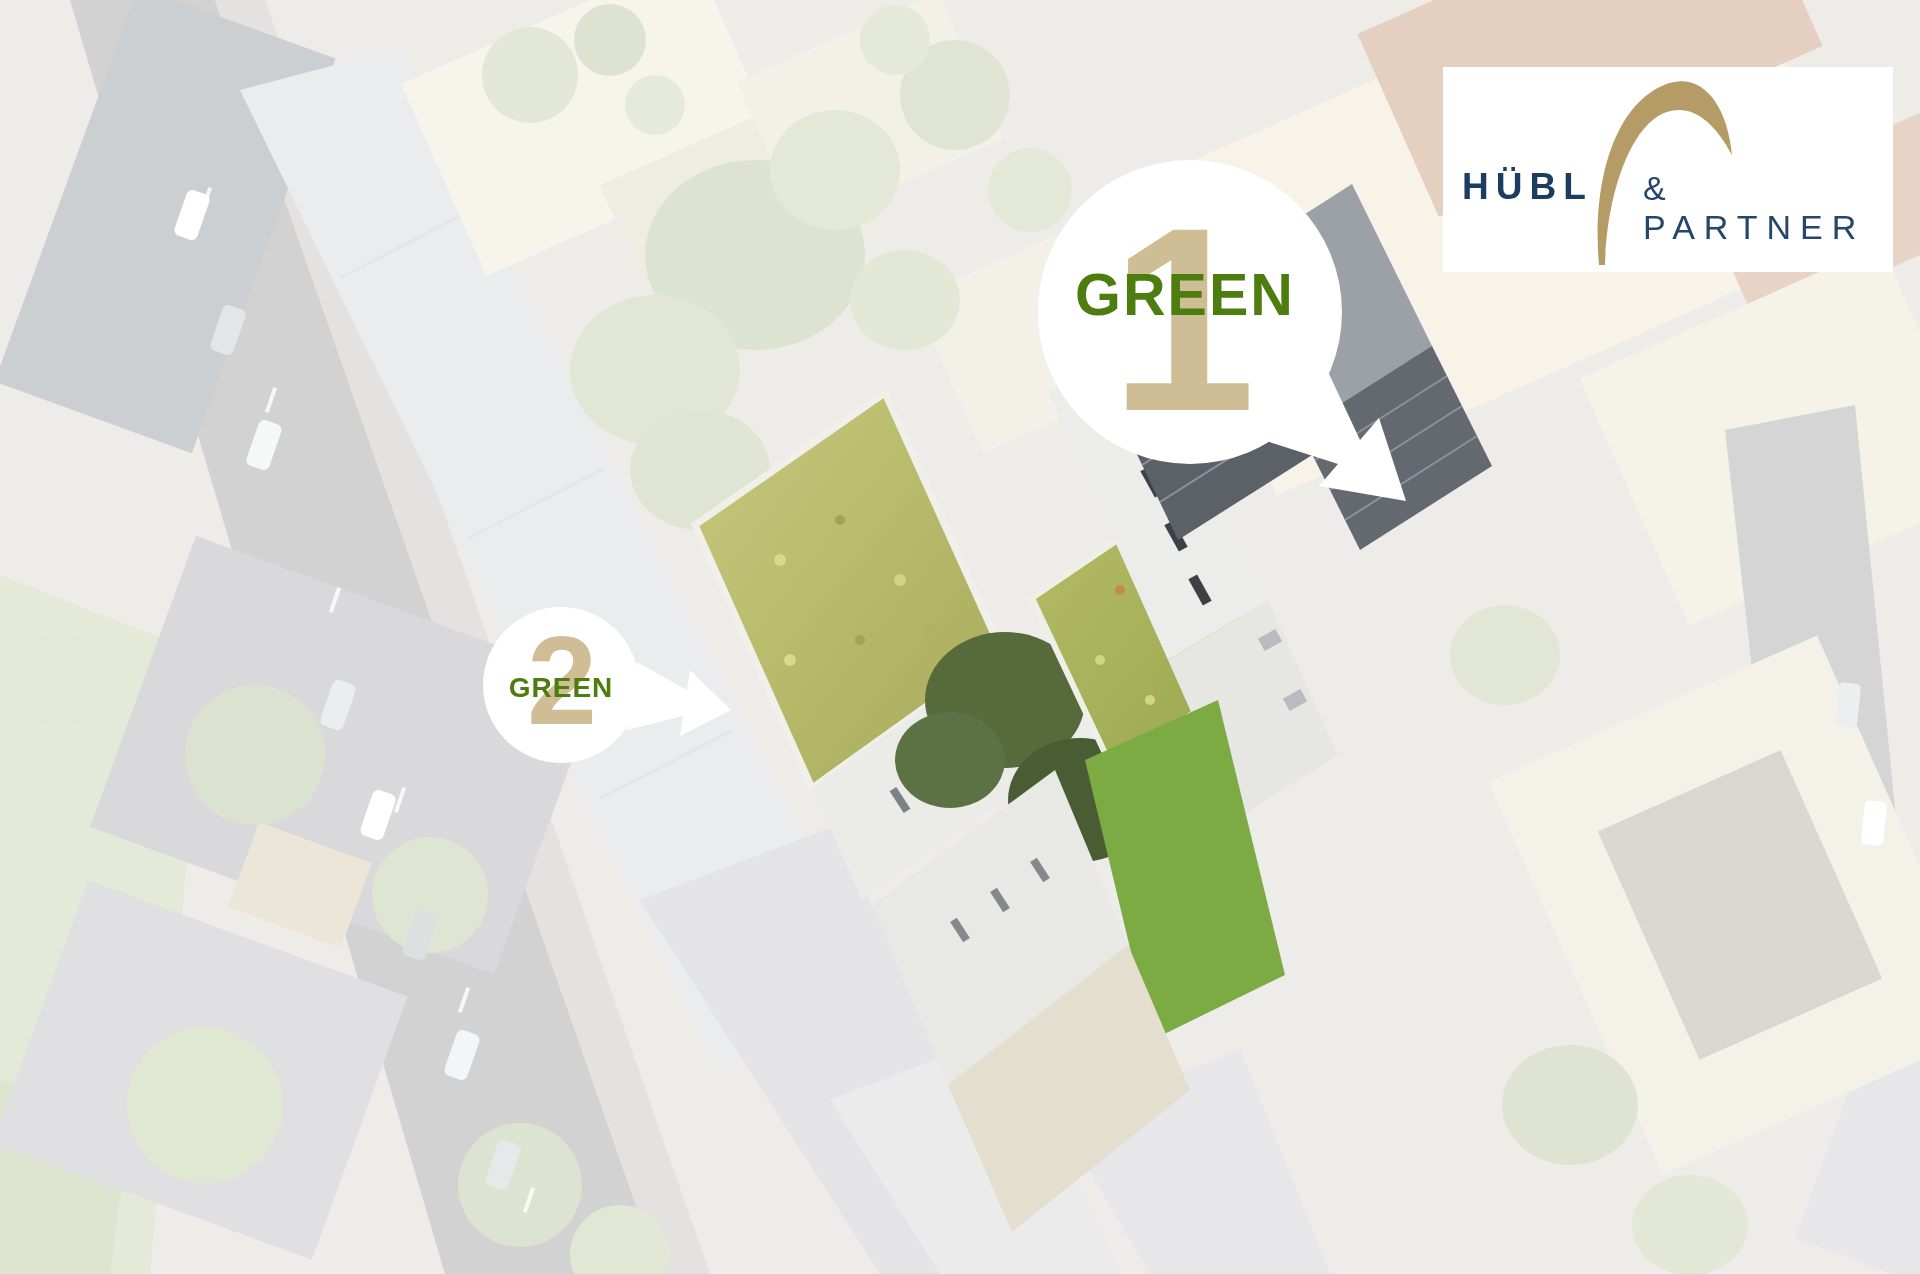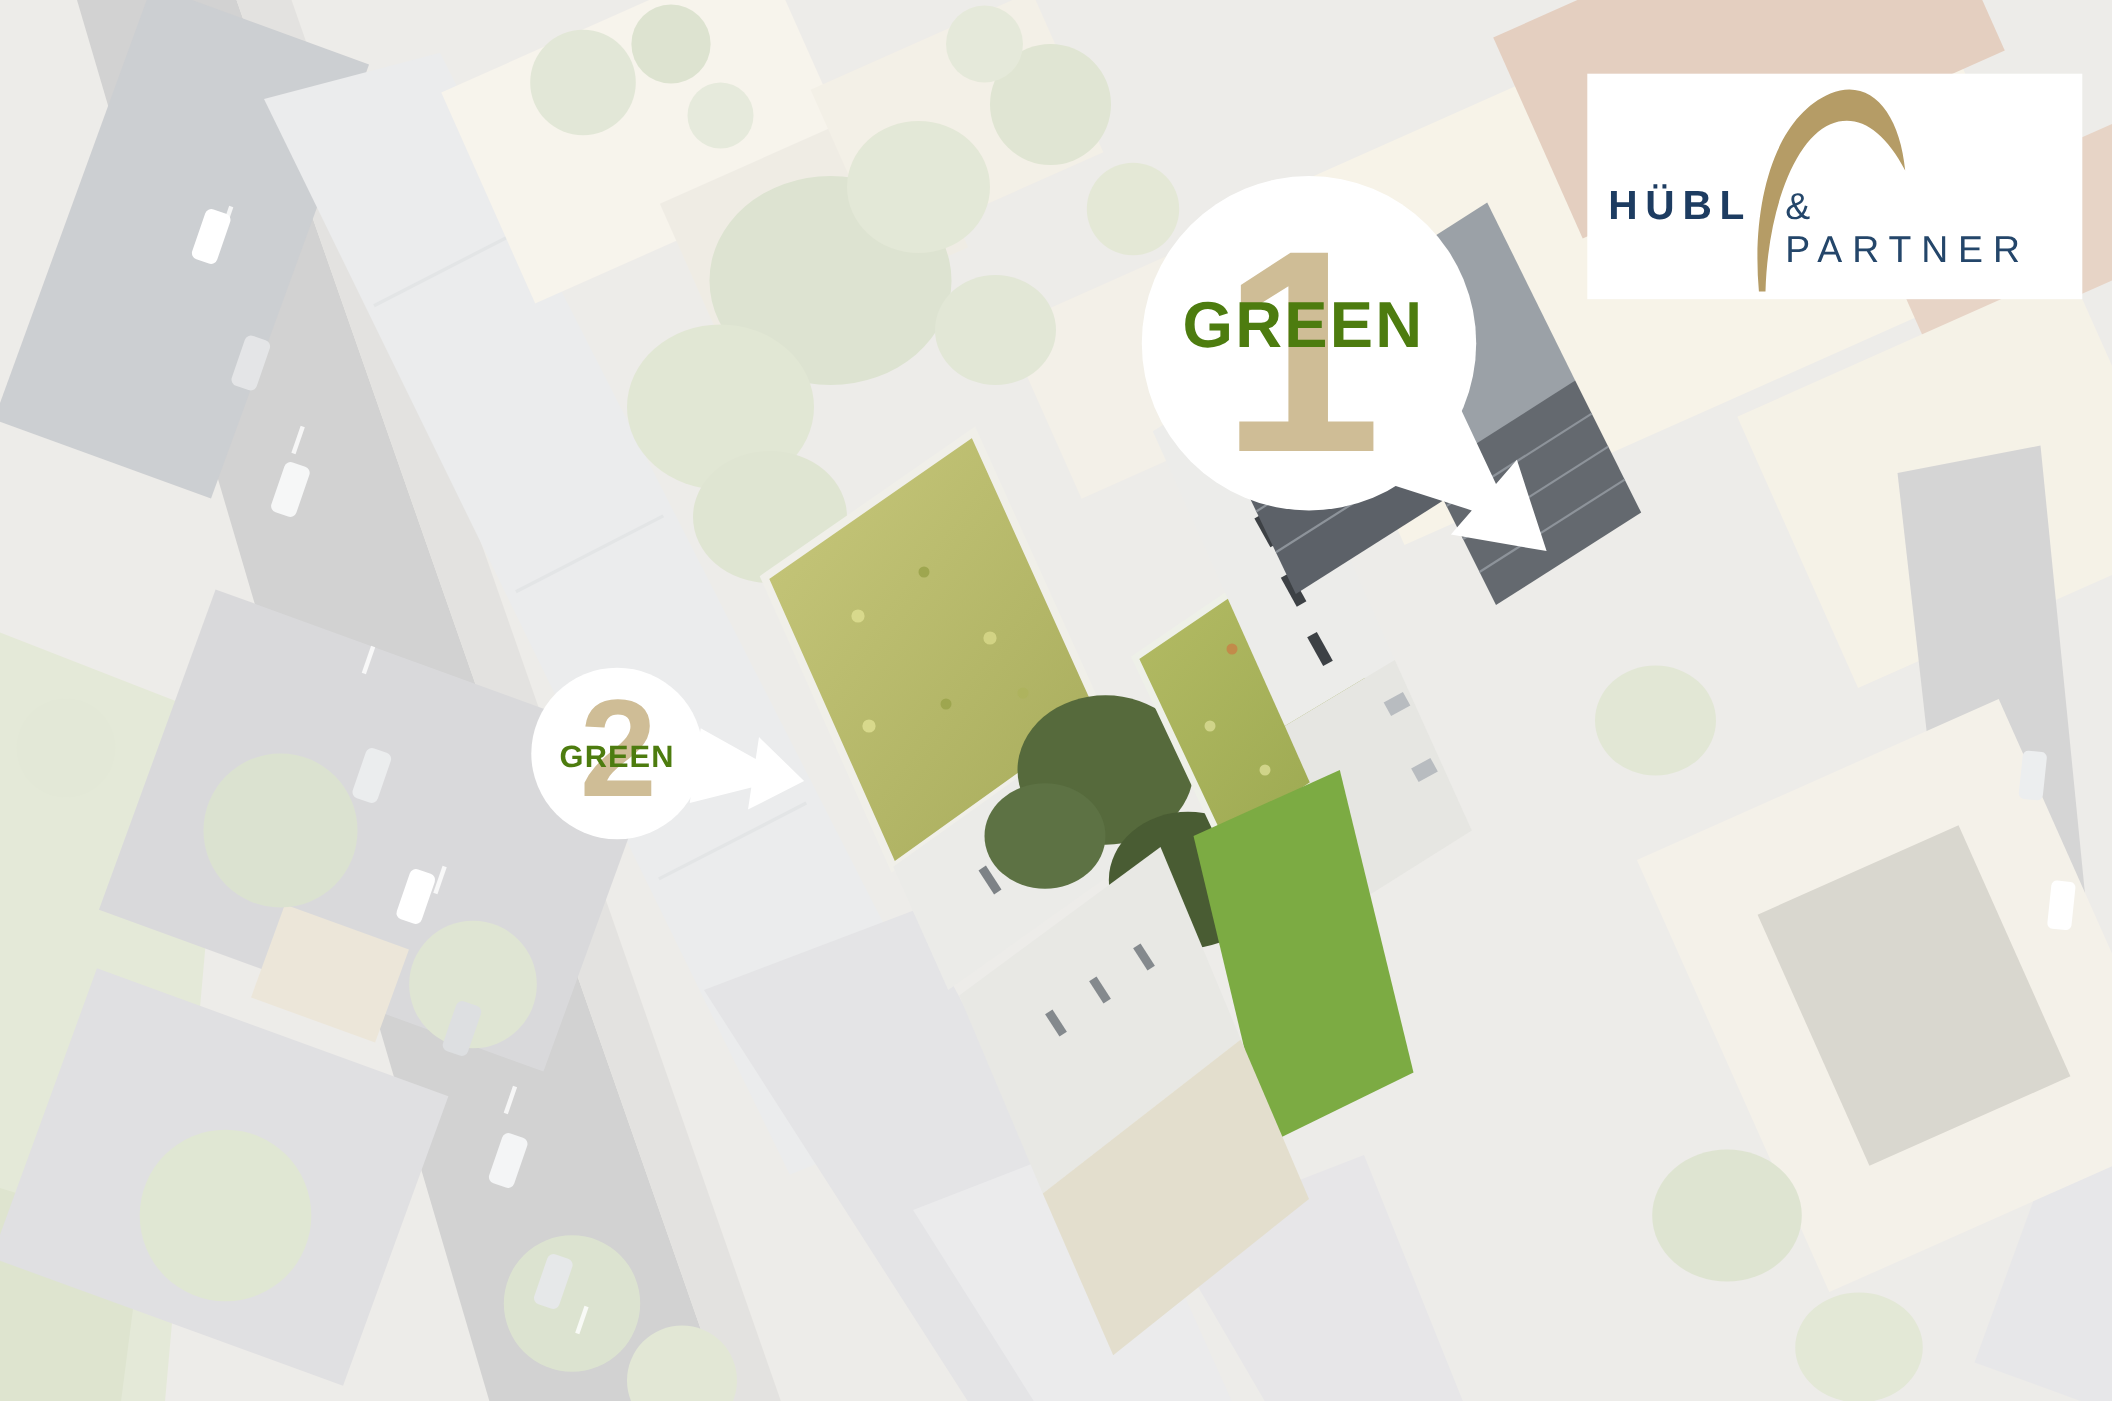--- a/index.html
+++ b/index.html
@@ -9,21 +9,21 @@
   
   .callout-num{position:absolute;text-align:center;font-weight:700;color:#cfbd96;line-height:1;z-index:6;}
   .callout-label{position:absolute;text-align:center;font-weight:800;color:#4d7c0f;z-index:7;}
   #green1-num{left:1093px;top:189px;width:180px;font-size:262px;}
   #green1-label{left:1025px;top:261px;width:320px;font-size:59px;letter-spacing:2px;}
   #green2-num{left:492px;top:618px;width:140px;font-size:126px;}
   #green2-label{left:471px;top:672px;width:180px;font-size:28px;letter-spacing:1px;}
   
   #logo-box{position:absolute;left:1443px;top:67px;width:450px;height:205px;background:#ffffff;z-index:10;}
   #logo-primary{position:absolute;left:19px;top:99px;font-size:37px;font-weight:700;letter-spacing:7px;color:#1d3c61;}
-  #logo-secondary{position:absolute;left:180px;top:102px;font-size:34px;font-weight:400;letter-spacing:9px;color:#24466a;}
+  #logo-secondary{position:absolute;left:200px;top:102px;font-size:34px;font-weight:400;letter-spacing:9px;color:#24466a;}
   #logo-arc{position:absolute;left:141px;top:10px;width:160px;height:200px;}
 </style>
 </head>
 <body>
 
 <div id="stage">
 
 <svg id="scene" viewBox="0 0 1920 1274">
   <defs>
     <linearGradient id="sedumGrad" x1="0" y1="0" x2="1" y2="1">

